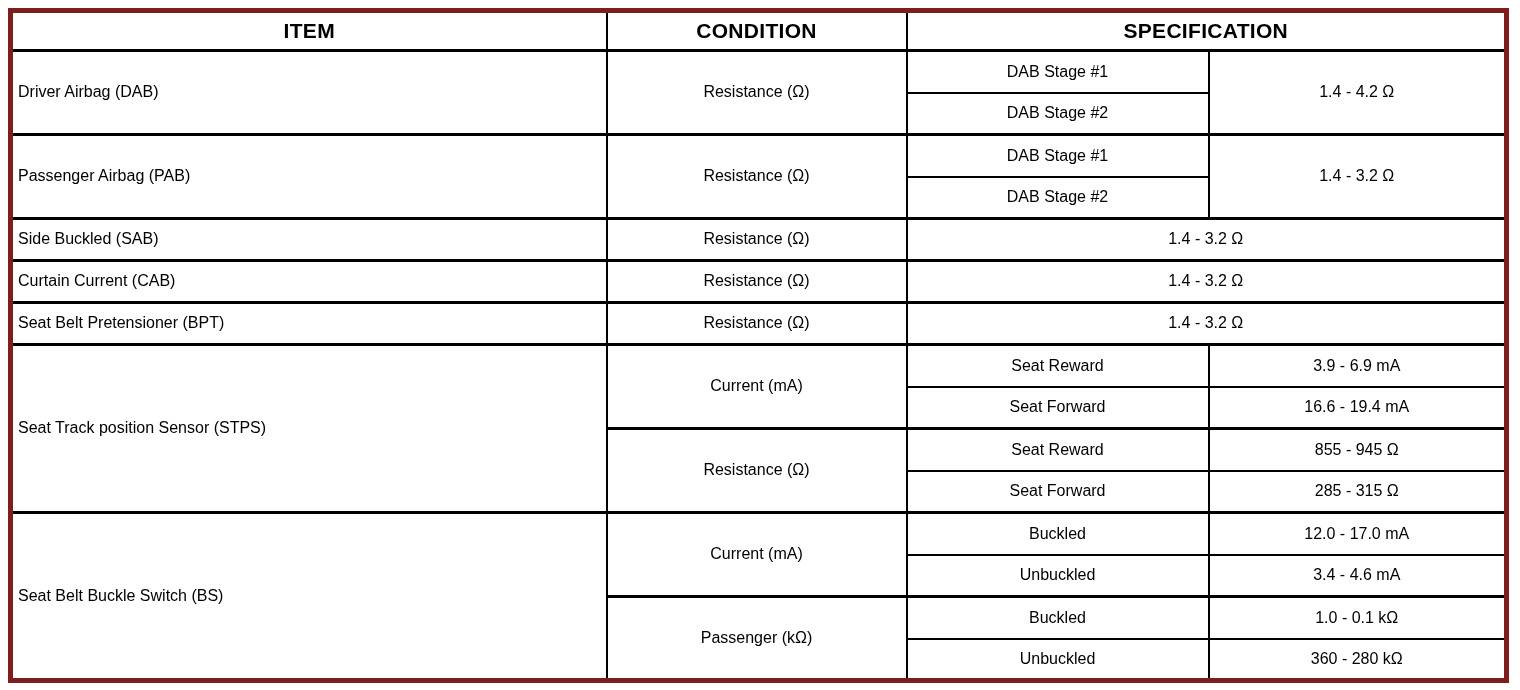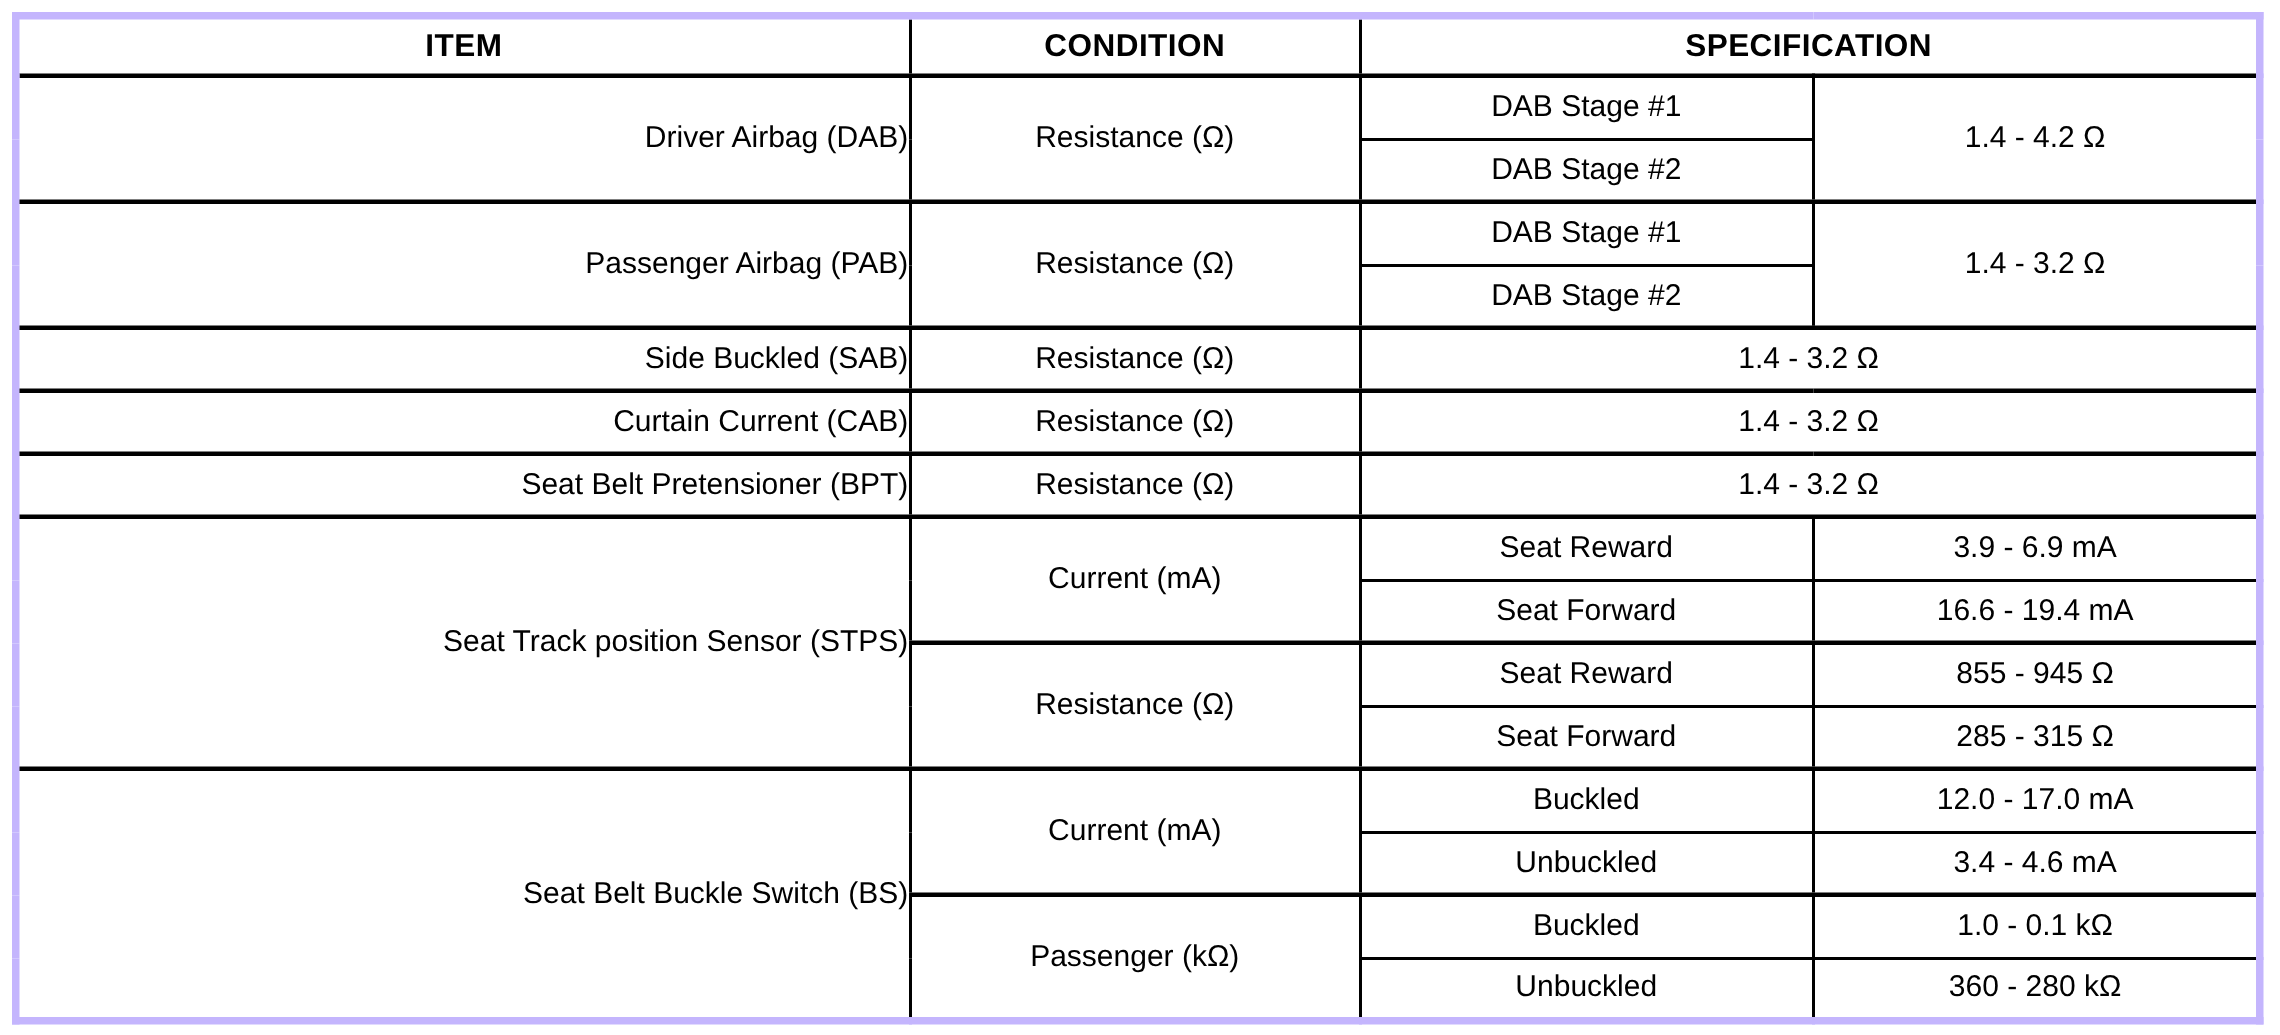--- a/index.html
+++ b/index.html
@@ -17,50 +17,50 @@
     padding: 8px;
     background: #ffffff;
     font-family: "Liberation Sans", "DejaVu Sans", sans-serif;
     color: #000000;
   }
   table.spec-table {
     border-collapse: collapse;
     table-layout: fixed;
     width: 1340px;
     height: 674px;
-    border: 5px solid #c4b5fd;
+    border: 5px solid #7f1d1d;
     background: #ffffff;
   }
   col.c-item  { width: 596px; }
   col.c-cond  { width: 300px; }
   col.c-spec1 { width: 302px; }
   col.c-spec2 { width: 298px; }
 
   th, td {
     border: 2px solid #000000;
     padding: 0;
-    font-size: 20px;
+    font-size: 16px;
     line-height: 1.15;
     color: #000000;
     text-align: center;
     vertical-align: middle;
     overflow: hidden;
     white-space: nowrap;
   }
   thead tr { height: 40px; }
   thead th {
     font-weight: bold;
     font-size: 21px;
     letter-spacing: 0.3px;
     border-bottom: 3px solid #000000;
   }
   tbody tr { height: 42px; }
 
   td.item {
-    text-align: right;
+    text-align: left;
     padding-left: 5px;
   }
   
   tr.group-start td { border-top: 3px solid #000000; }
   tr.block-start td { border-top: 3px solid #000000; }
 </style>
 </head>
 <body>
 
 <div class="page">

